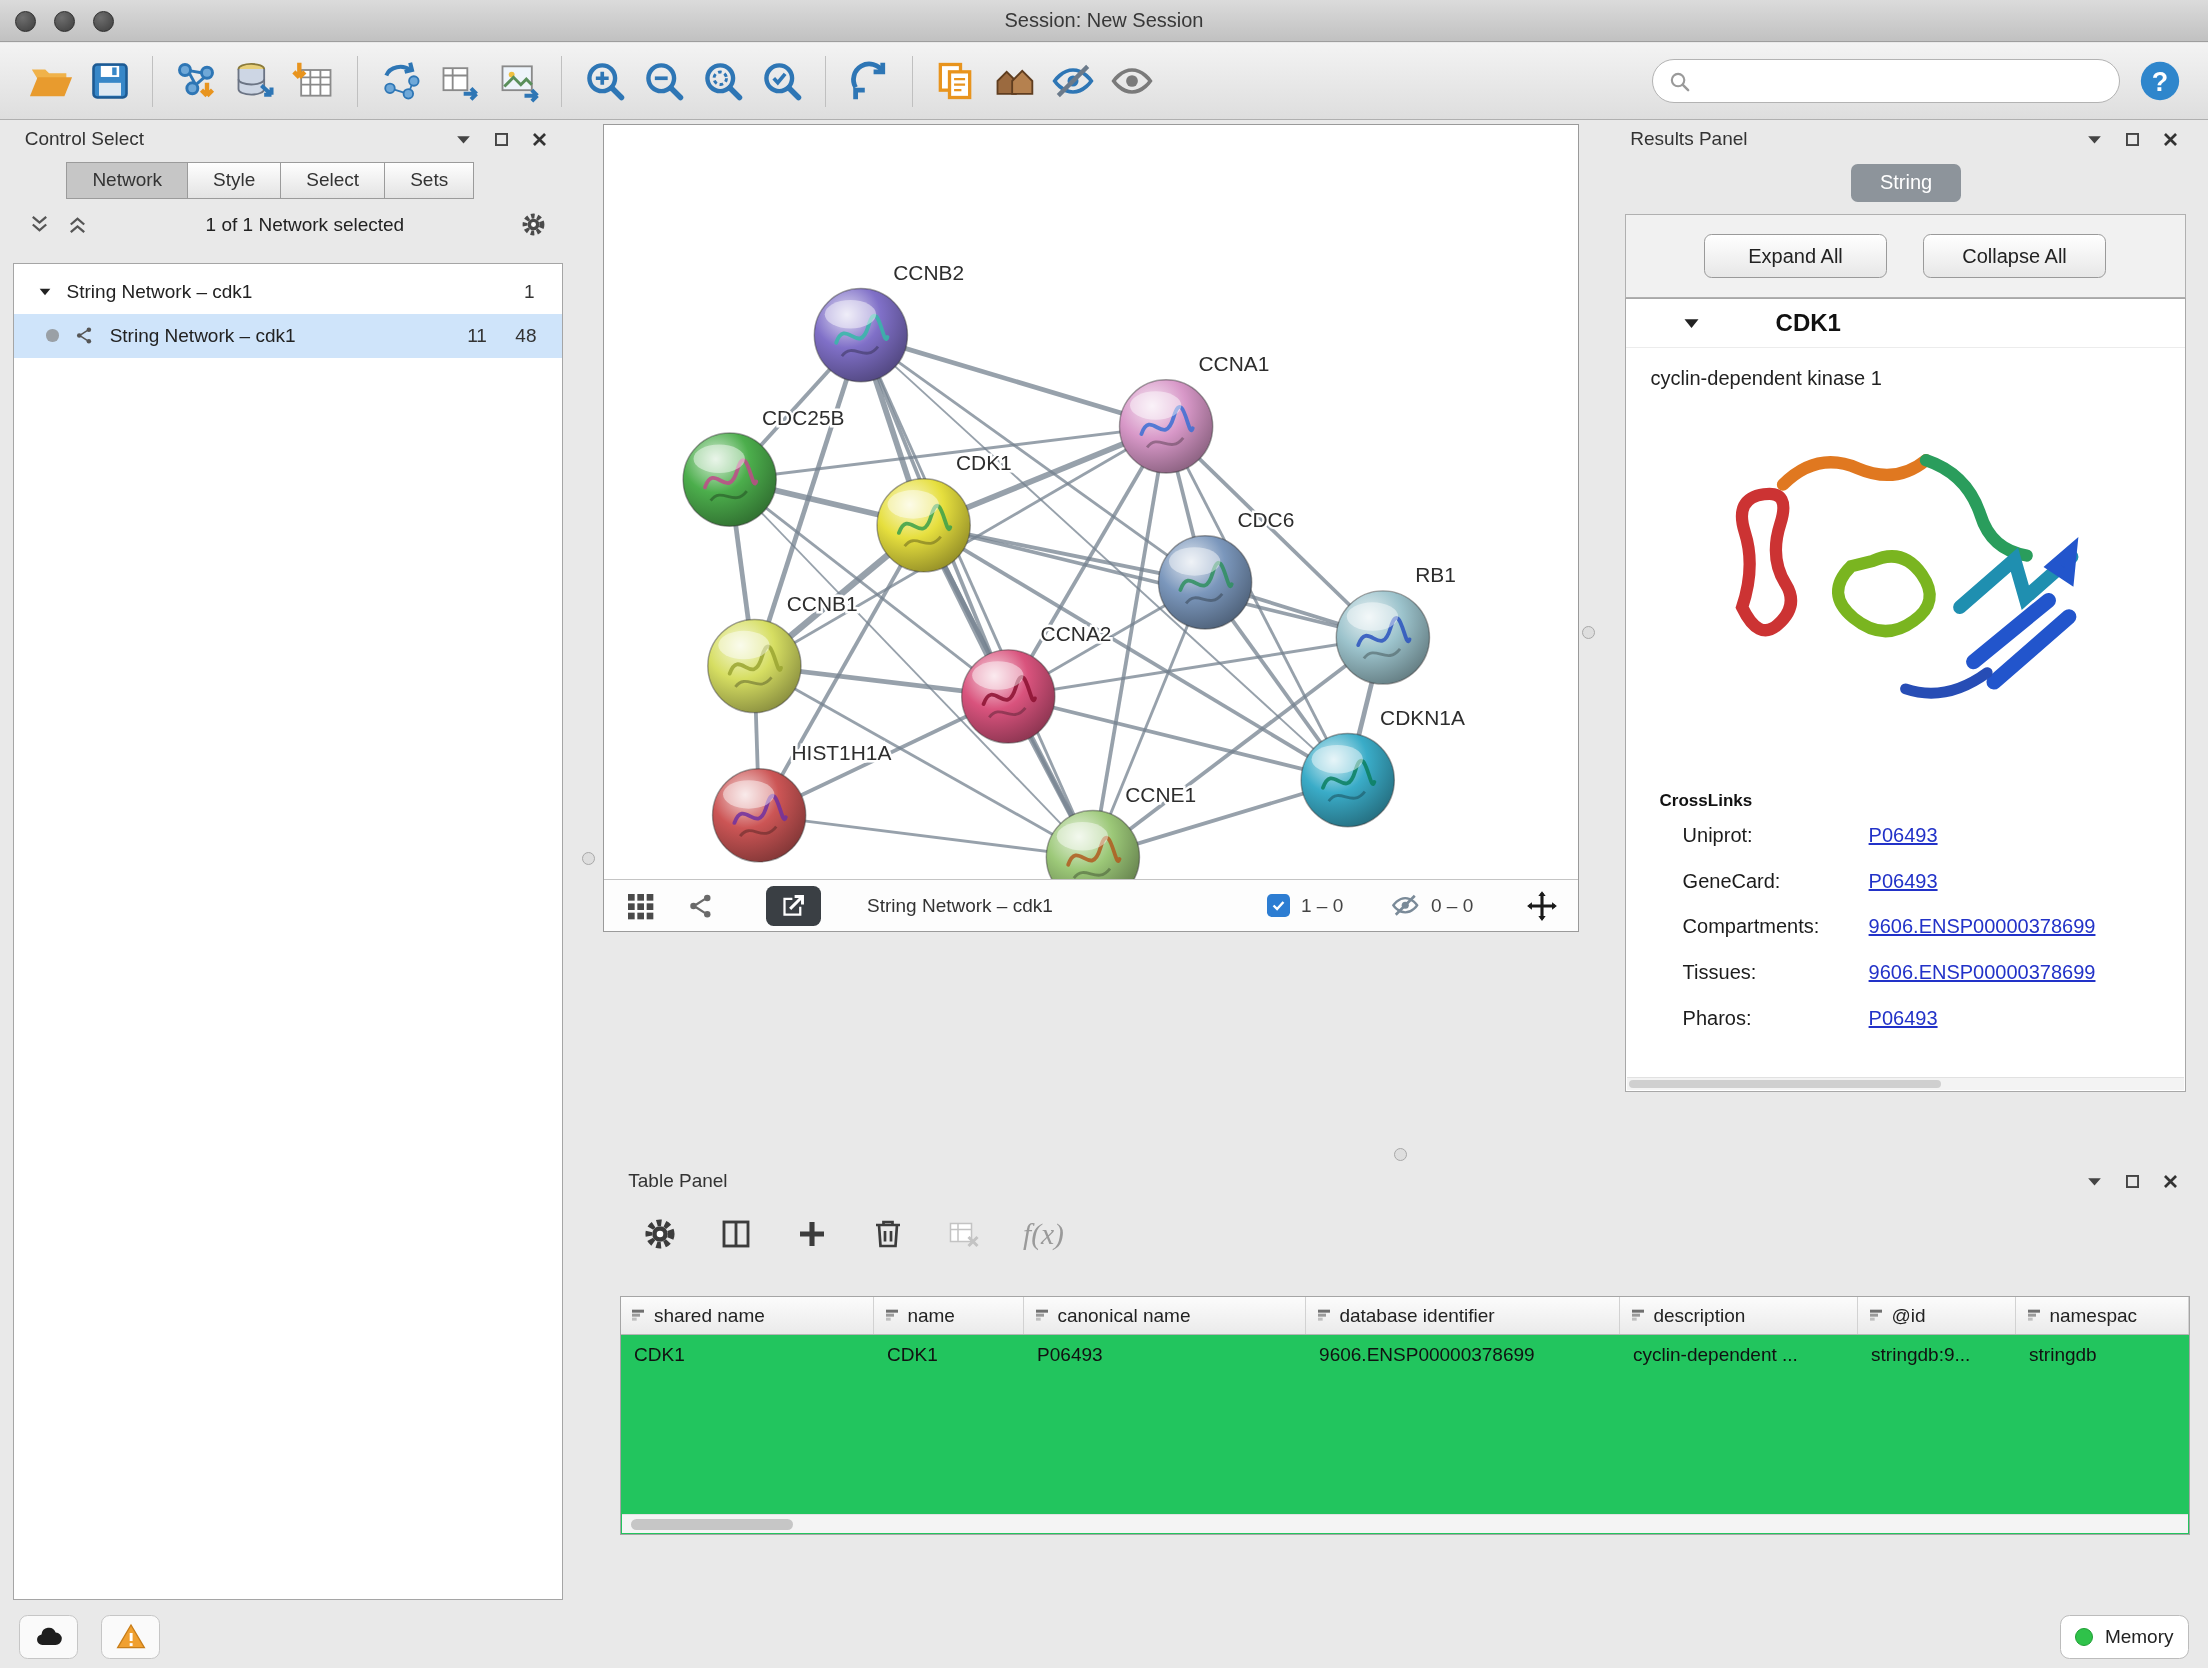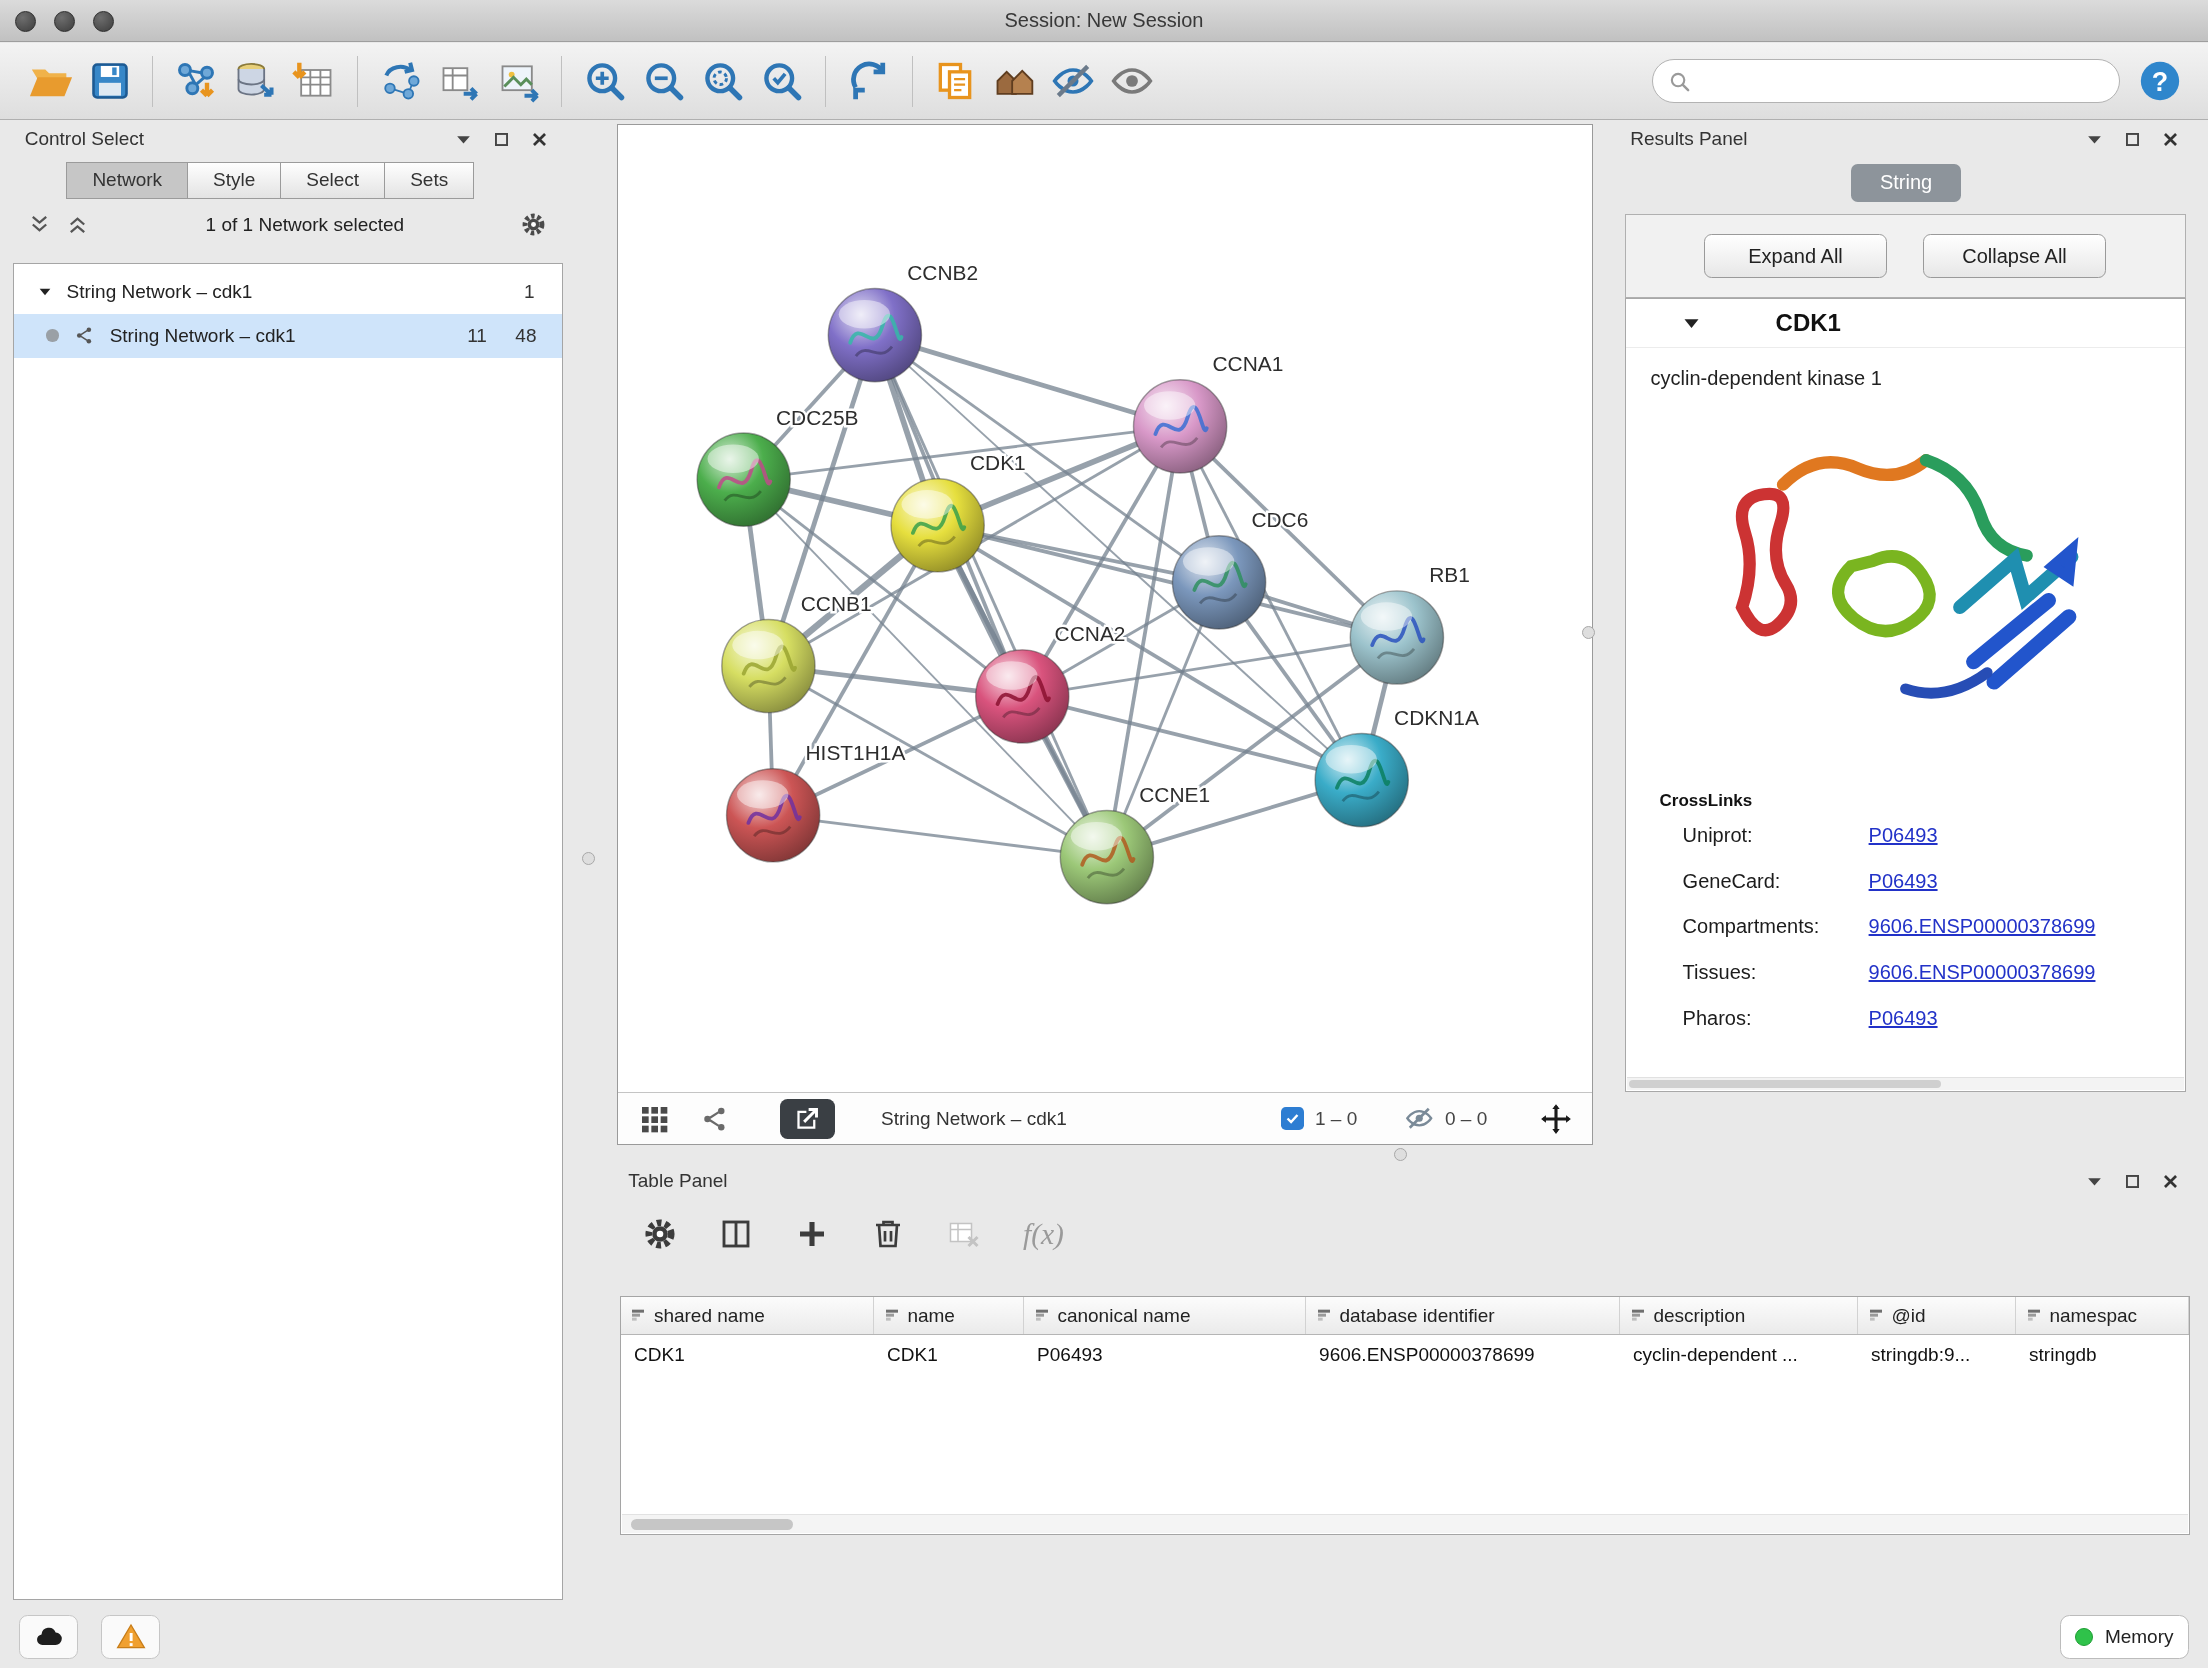--- a/index.html
+++ b/index.html
@@ -36,21 +36,21 @@
 .cp-status .status-text{flex:1;text-align:center;font-size:19px;color:#222}
 .cp-tree{position:absolute;left:1.9px;right:1.9px;top:143px;bottom:5.7px;background:#fff;border:1px solid #a5a5a5;overflow:hidden;padding-top:5.7px}
 .tree-row{height:44px;display:flex;align-items:center;font-size:19px}
 .tree-root{padding-left:23px;gap:13.3px}
 .tree-root .count{margin-left:auto;padding-right:27px;color:#333}
 .tree-child{background:#cfe4fa;padding-left:32px;gap:15px}
 .tree-child .counts{margin-left:auto;padding-right:25px;display:flex;gap:28.5px;color:#333}
 .tree-dot{width:12.4px;height:12.4px;border-radius:50%;background:#9aa0a6}
 
 
-.network-panel{position:absolute;left:617px;top:124px;width:976px;height:1021px;background:#fff;border:1px solid #9a9a9a}
+.network-panel{position:absolute;left:603px;top:124px;width:976px;height:808px;background:#fff;border:1px solid #9a9a9a}
 .net-canvas{position:absolute;left:0;right:0;top:0;bottom:52px;overflow:hidden}
 .net-toolbar{position:absolute;left:0;right:0;bottom:0;height:52px;border-top:1px solid #c4c4c4;background:#fdfdfd;display:flex;align-items:center;padding:0 15px;gap:19px}
 .nt-icon{width:42px;height:42px;display:flex;align-items:center;justify-content:center}
 .net-darkbtn{width:55px;height:40px;background:#3a3f44;border-radius:7.6px;display:flex;align-items:center;justify-content:center;margin-left:25px}
 .net-title{font-size:19px;color:#333;margin-left:27px}
 .nt-right{margin-left:auto;display:flex;align-items:center;gap:11.4px;color:#444;font-size:19px}
 .nt-check{width:23px;height:23px;background:#2d7dd2;border-radius:4.8px;display:flex;align-items:center;justify-content:center}
 .nt-gap{width:25px}
 
 
@@ -67,21 +67,21 @@
 .xl-row{height:44px;display:flex;align-items:center;padding-left:57px;font-size:20px;margin-top:1.9px}
 .xl-label{width:186px;color:#1c1c1c}
 .rp-hscroll{position:absolute;left:1px;right:1px;bottom:1px;height:13.3px;background:#f3f3f3;border-top:1px solid #e1e1e1}
 .rp-thumb{position:absolute;left:2.9px;top:1.9px;width:56%;height:8.6px;background:#cfcfcf;border-radius:4.8px}
 
 
 .table-panel{position:absolute;left:615px;top:1162px;width:1580px;height:438px}
 .tp-toolbar{height:68px;display:flex;align-items:center;padding-left:23px;gap:32px}
 .tp-tbicon{width:44px;height:44px;display:flex;align-items:center;justify-content:center}
 .fx-label{font-family:"Liberation Serif",serif;font-style:italic;font-size:29.5px;color:#9a9a9a;margin-left:5px}
-.tp-tablebox{position:absolute;left:4.8px;right:4.8px;top:134px;height:239px;background:#ffffff;border:1px solid #a5a5a5;overflow:hidden}
+.tp-tablebox{position:absolute;left:4.8px;right:4.8px;top:134px;height:239px;background:#22c55e;border:1px solid #a5a5a5;overflow:hidden}
 .tp-table{width:100%;border-collapse:collapse;table-layout:fixed}
 .tp-table th{background:linear-gradient(#fcfcfc,#eaeaea);border-right:1px solid #d2d2d2;border-bottom:1px solid #b5b5b5;font-weight:normal;font-size:19px;text-align:left;padding:7.6px 9.5px;white-space:nowrap;overflow:hidden}
 .tp-table th span{margin-left:7.6px}
 .tp-table th svg{display:inline-block;vertical-align:-1.9px}
 .tp-table td{padding:8.6px 13.3px;font-size:19px;white-space:nowrap;overflow:hidden;color:#111}
 .tp-hscroll{position:absolute;left:1px;right:1px;bottom:1px;height:19px;background:#f4f4f4;border-top:1px solid #e2e2e2}
 .tp-thumb{position:absolute;left:9.5px;top:3.8px;width:162px;height:11.4px;background:#c6c6c6;border-radius:5.7px}
 .tp-tabs{position:absolute;left:50%;transform:translateX(-50%);bottom:11.4px;display:flex}
 .tp-tab{border:1px solid #9e9e9e;background:#fff;padding:0 28.5px;height:38px;line-height:36px;font-size:20px;margin-right:-1px;color:#222}
 .tp-tab.selected{background:#8f8f8f;color:#fff;border-color:#7c7c7c}

